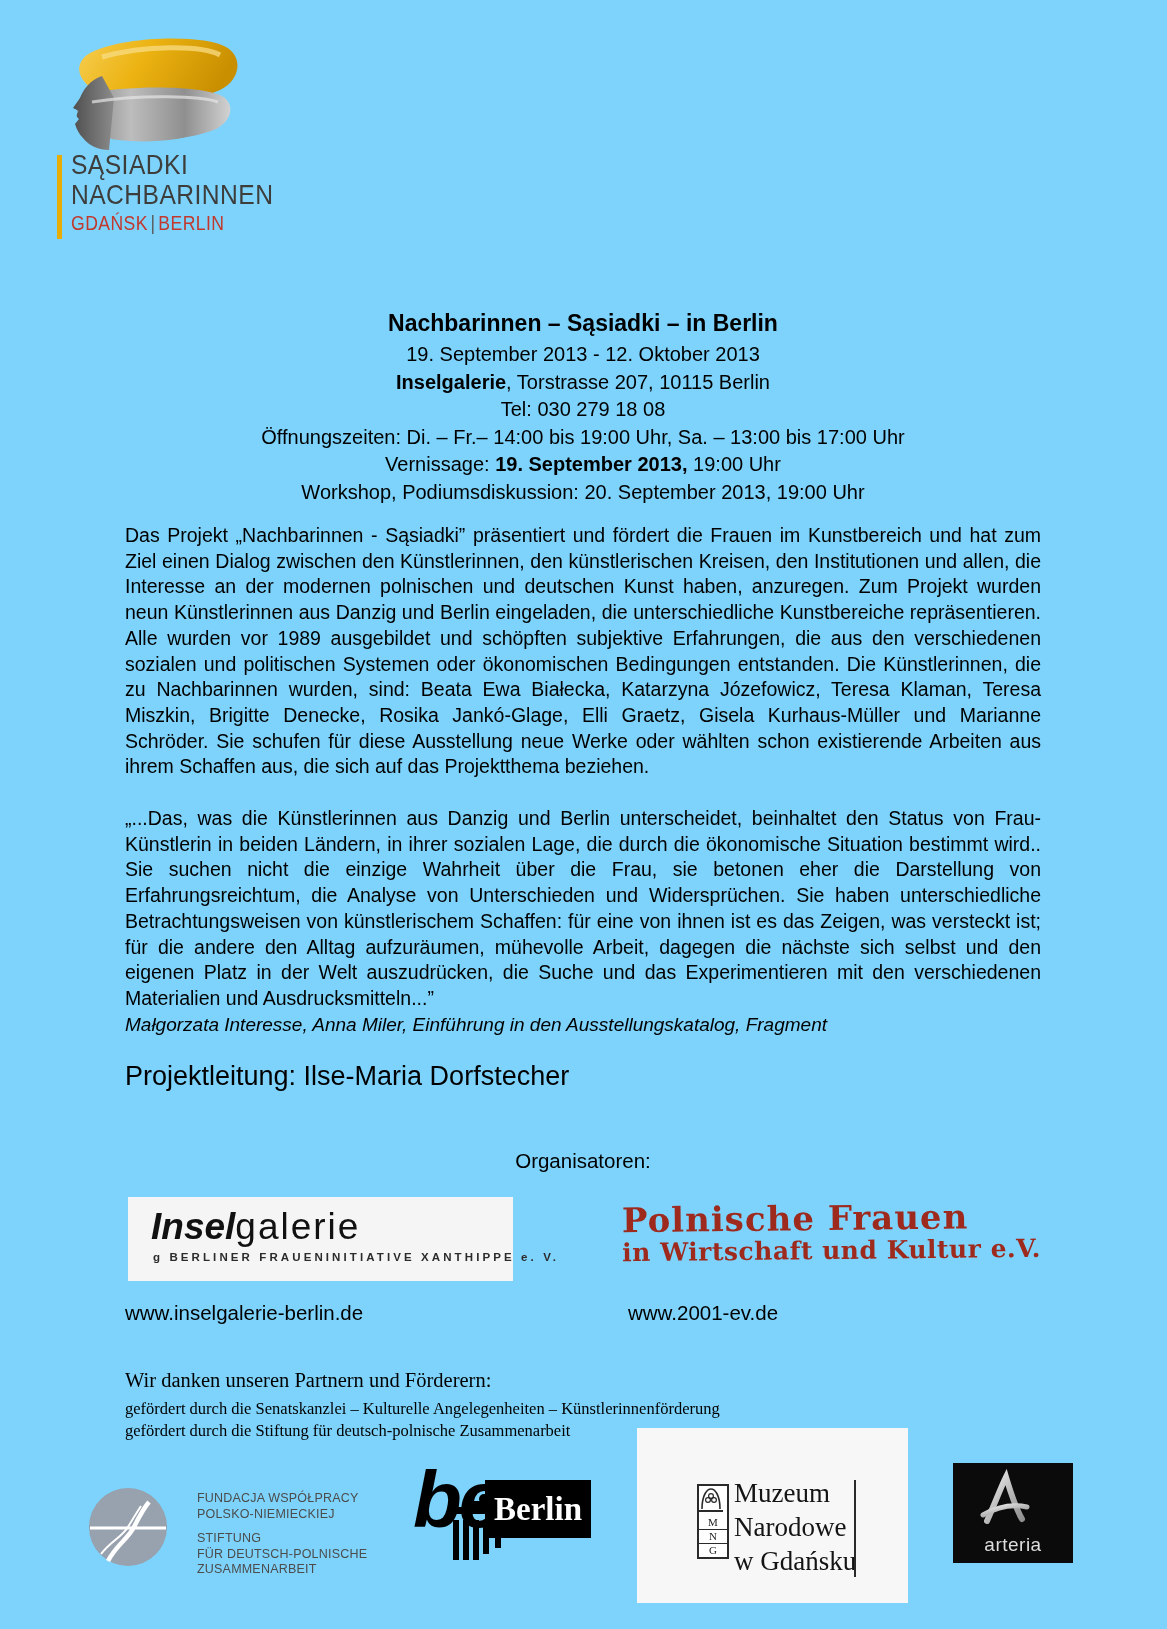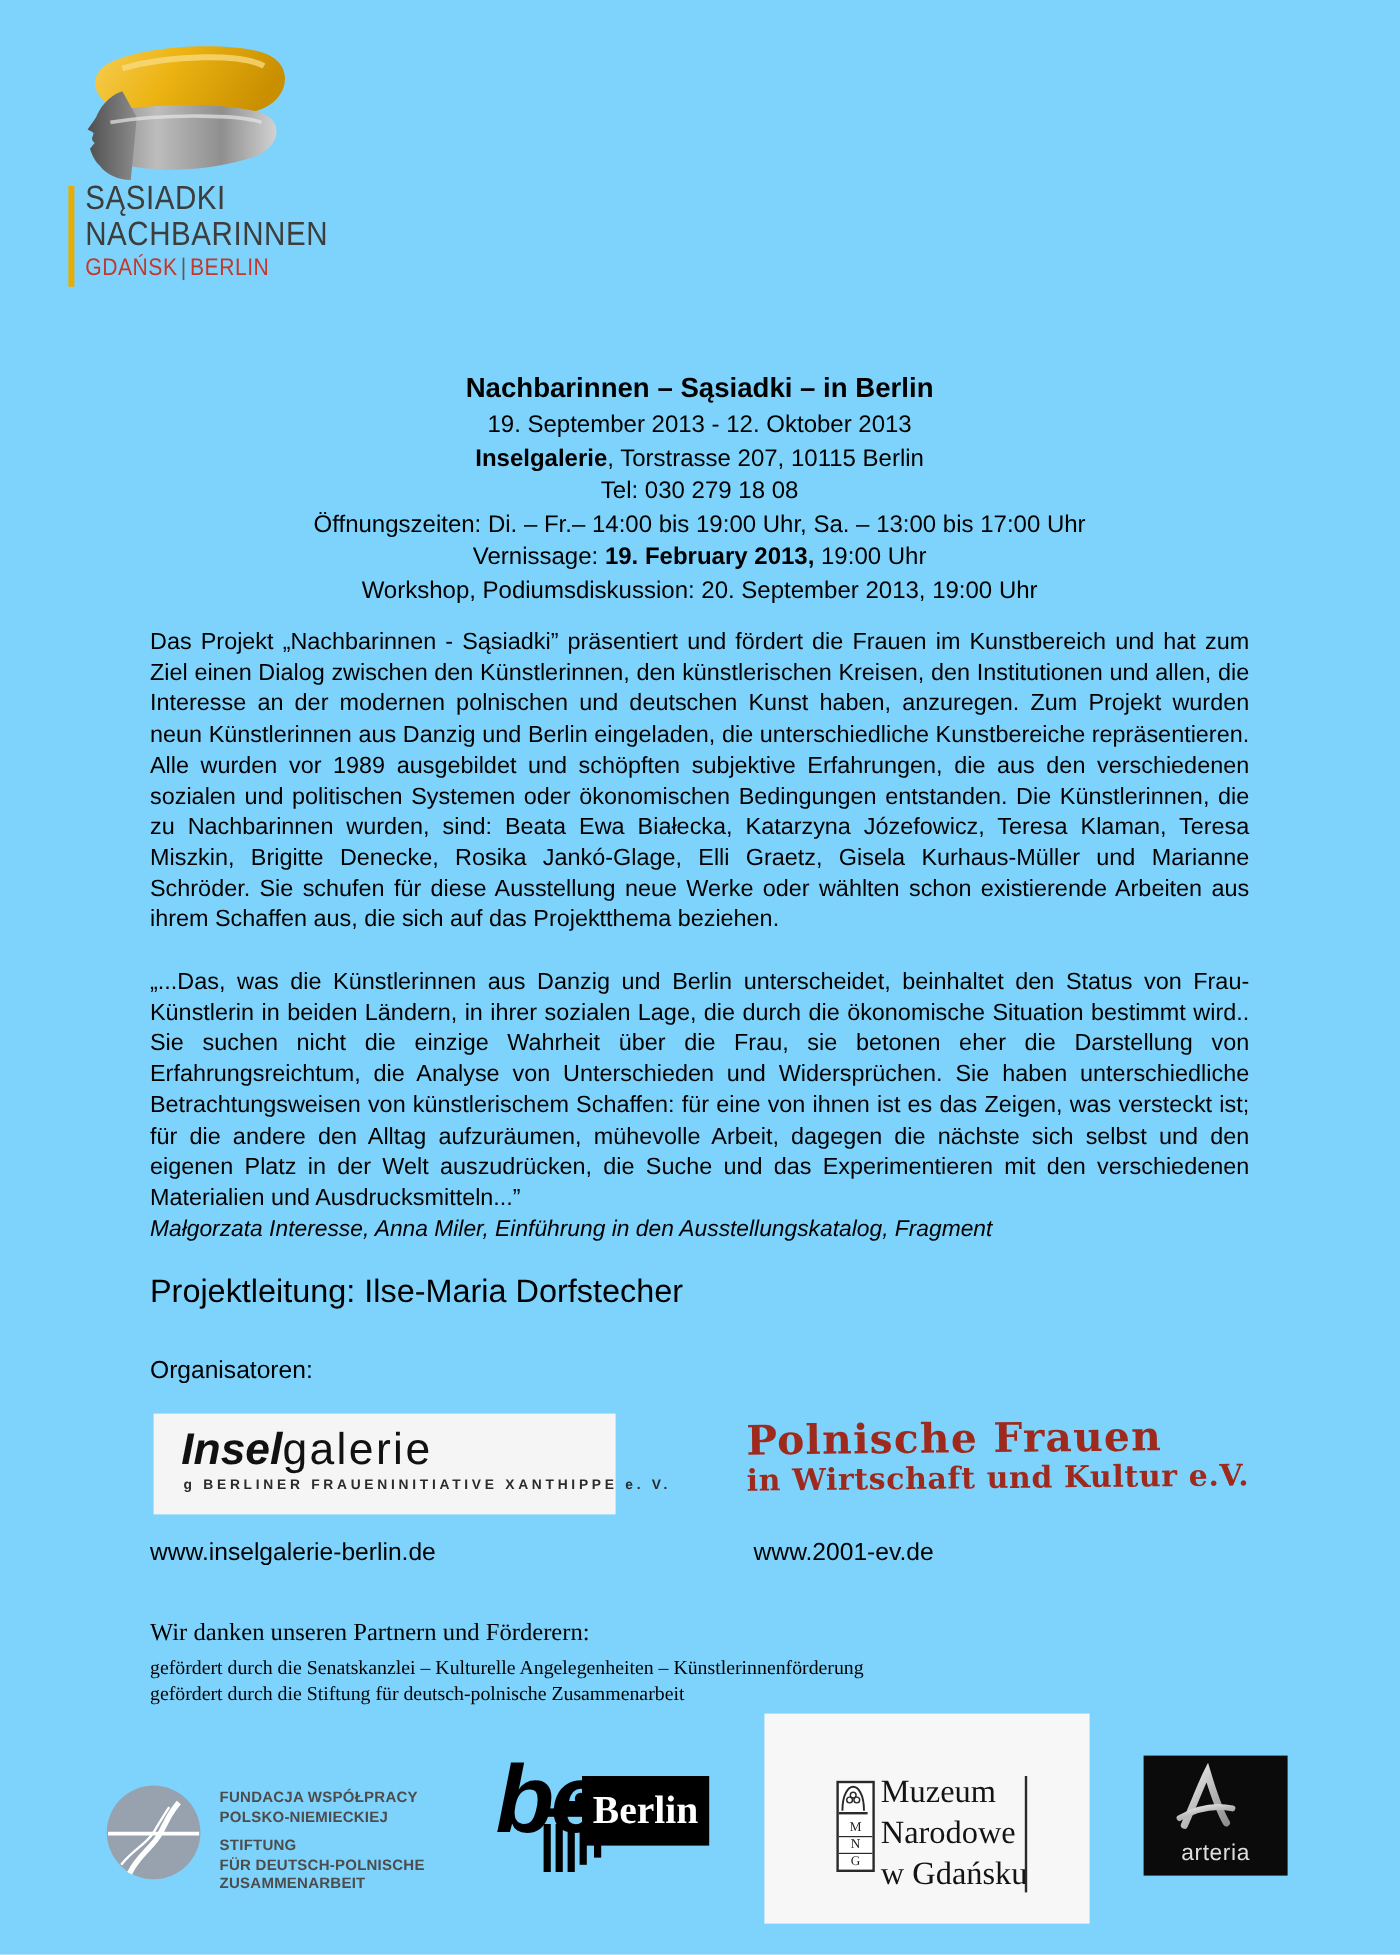--- a/index.html
+++ b/index.html
@@ -25,21 +25,21 @@
 
   .hdr { text-align:center; font-size:20px; line-height:27.5px; }
   .hdr .title { font-size:23px; font-weight:bold; line-height:30px; margin-bottom:3px;margin-top:36px; }
   .b { font-weight:bold; }
 
   .para { font-size:19.5px; line-height:25.7px; text-align:justify; }
   .p1 { margin-top:17px; }
   .p2 { margin-top:26px; }
   .attribution { font-size:19px; line-height:25.7px; font-style:italic; }
   .project-lead { margin-top:24px; font-size:27px; }
-  .org-heading { margin-top:38px; font-size:20.5px; }
+  .org-heading { margin-top:57px; font-size:20.5px;text-align:center; }
 
   
   .org-row { position:relative; margin-top:24px; height:88px; }
   .insel-box { position:absolute; left:3px; top:0; width:385px; height:84px; background:#f5f5f5; }
   .insel-name { position:absolute; left:23px; top:10px; font-size:37px; line-height:40px; color:#111; white-space:nowrap; }
   .insel-name .insel { font-weight:bold; font-style:italic; letter-spacing:0; }
   .insel-name .galerie { font-weight:400; letter-spacing:2px; }
   .insel-sub { position:absolute; left:25px; top:54px; font-size:11.5px; font-weight:bold;
                letter-spacing:3.1px; color:#2b2b2b; white-space:nowrap; }
   .polnische { position:absolute; left:497px; top:2px; color:#9e2a1e;
@@ -51,21 +51,21 @@
   .url-left { position:absolute; left:0; top:0; }
   .url-right { position:absolute; left:503px; top:0; }
 
   .partners { margin-top:40px;font-family:Liberation Serif, serif; }
   .partners-heading { font-size:20.5px; line-height:26px; }
   .partners-line { font-size:16.5px; line-height:21.5px; }
   .partners-line.first { margin-top:5px; }
 
   
   .fundacja { position:absolute; left:88px; top:1487px; display:flex; align-items:flex-start; }
-  .fundacja-text { margin-left:15px; margin-top:4px; font-size:12.5px; font-weight:bold;
+  .fundacja-text { margin-left:29px; margin-top:4px; font-size:12.5px; font-weight:normal;
                    color:#4c4c4c; line-height:15.5px; letter-spacing:0.2px; }
   .fundacja-text .grp2 { margin-top:9px; }
 
   .bebelin { position:absolute; left:392px; top:1458px; width:205px; height:120px; }
   .be-word { position:absolute; left:0; top:-6px; font-size:80px; font-weight:bold; font-style:italic;
              letter-spacing:-3px; line-height:1.2; color:#000;margin-left:21px; }
   .gate { position:absolute; left:57px; top:34px; }
   .berlin-box { position:absolute; left:93px; top:22px; width:106px; height:58px; background:#000;
                 display:flex; align-items:center; justify-content:center; }
   .berlin-box span { color:#fff; font-family:"Liberation Serif", serif; font-weight:bold; font-size:33px; }
@@ -124,21 +124,21 @@
   </div>
 
   <div class="content">
 
     <div class="hdr">
       <div class="title">Nachbarinnen – Sąsiadki – in Berlin</div>
       <div>19. September 2013 - 12. Oktober 2013</div>
       <div><span class="b">Inselgalerie</span><span>,  Torstrasse 207, 10115 Berlin</span></div>
       <div>Tel: 030 279 18 08</div>
       <div>Öffnungszeiten:  Di. – Fr.– 14:00 bis 19:00 Uhr, Sa. – 13:00 bis 17:00 Uhr</div>
-      <div><span>Vernissage: </span><span class="b">19. February 2013,</span><span> 19:00 Uhr</span></div>
+      <div><span>Vernissage: </span><span class="b">19. September 2013,</span><span> 19:00 Uhr</span></div>
       <div>Workshop, Podiumsdiskussion: 20. September 2013, 19:00 Uhr</div>
     </div>
 
     <div class="para p1">Das Projekt „Nachbarinnen - Sąsiadki” präsentiert und fördert die Frauen im Kunstbereich und hat zum Ziel einen Dialog zwischen den Künstlerinnen, den künstlerischen Kreisen, den Institutionen und allen, die Interesse an der modernen polnischen und deutschen Kunst haben, anzuregen. Zum Projekt wurden neun Künstlerinnen aus Danzig und Berlin eingeladen, die unterschiedliche Kunstbereiche repräsentieren. Alle wurden vor 1989 ausgebildet und schöpften subjektive Erfahrungen, die aus den verschiedenen sozialen und politischen Systemen oder ökonomischen Bedingungen entstanden. Die Künstlerinnen, die zu Nachbarinnen wurden, sind: Beata Ewa Białecka, Katarzyna Józefowicz, Teresa Klaman, Teresa Miszkin, Brigitte Denecke, Rosika Jankó-Glage, Elli Graetz, Gisela Kurhaus-Müller und Marianne Schröder. Sie schufen für diese Ausstellung neue Werke oder wählten schon existierende Arbeiten aus ihrem Schaffen aus, die sich auf das Projektthema beziehen.</div>
 
     <div class="para p2">„...Das, was die Künstlerinnen aus Danzig und Berlin unterscheidet, beinhaltet den Status von Frau-Künstlerin in beiden Ländern, in ihrer sozialen Lage, die durch die ökonomische Situation bestimmt wird.. Sie suchen nicht die einzige Wahrheit über die Frau, sie betonen eher die Darstellung von Erfahrungsreichtum, die Analyse von Unterschieden und Widersprüchen. Sie haben unterschiedliche Betrachtungsweisen von künstlerischem Schaffen: für eine von ihnen ist es das Zeigen, was versteckt ist; für die andere den Alltag aufzuräumen, mühevolle Arbeit, dagegen die nächste sich selbst und den eigenen Platz in der Welt auszudrücken, die Suche und das Experimentieren mit den verschiedenen Materialien und Ausdrucksmitteln...”</div>
     <div class="attribution">Małgorzata Interesse, Anna Miler, Einführung in den Ausstellungskatalog, Fragment</div>
 
     <div class="project-lead">Projektleitung: Ilse-Maria Dorfstecher</div>
 

